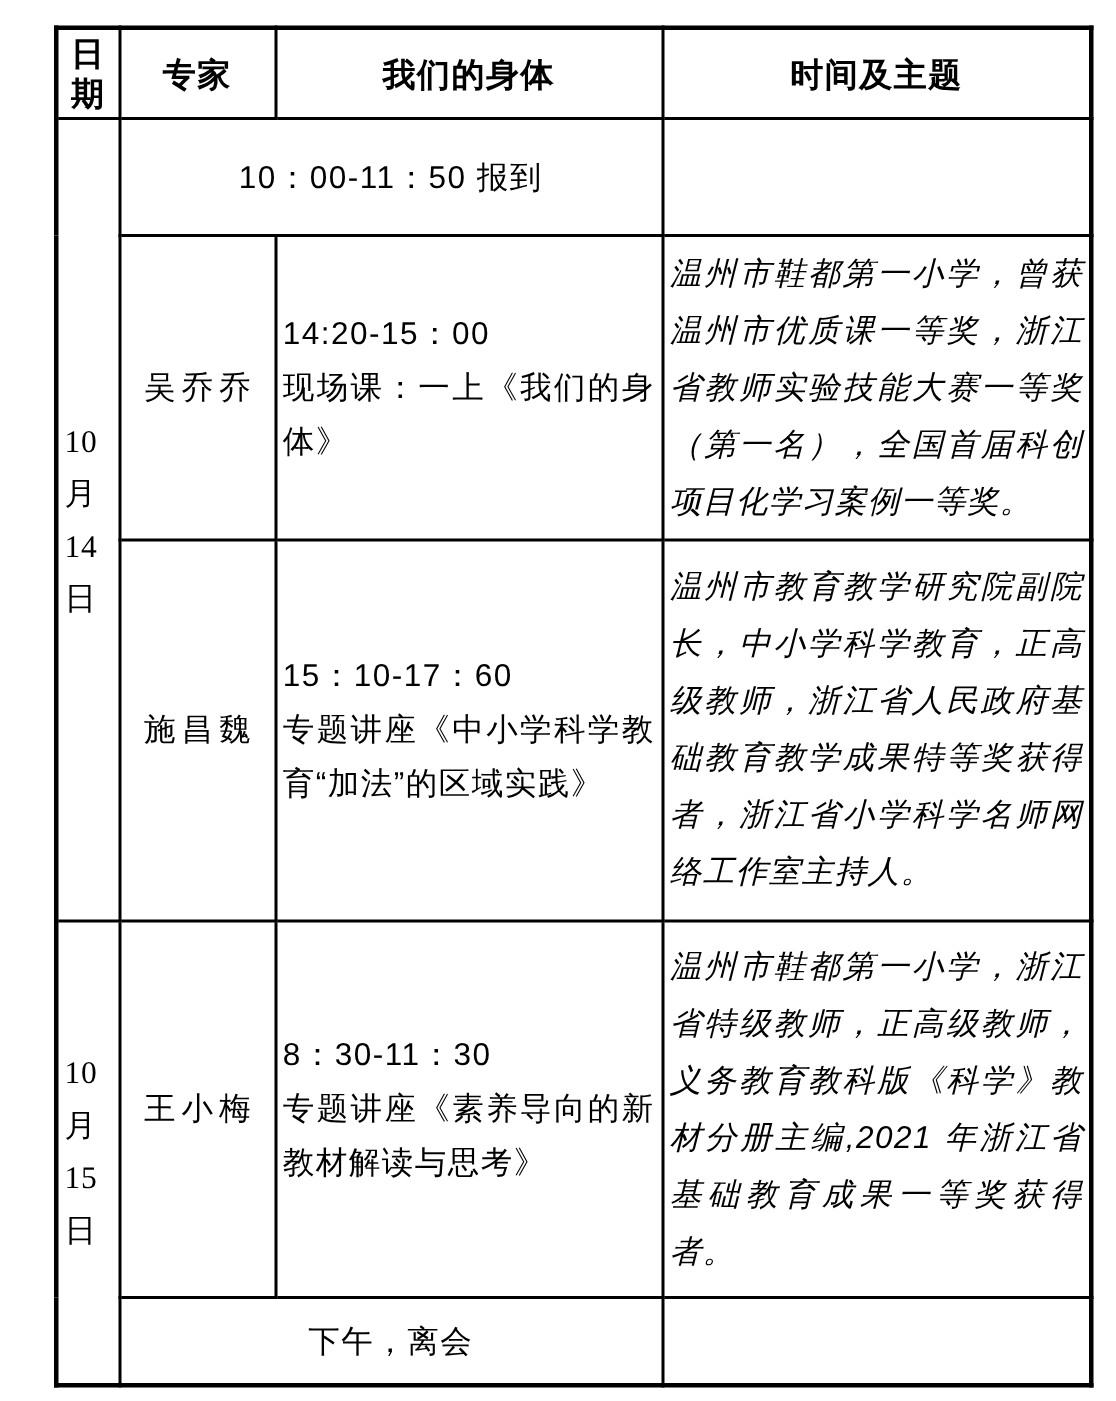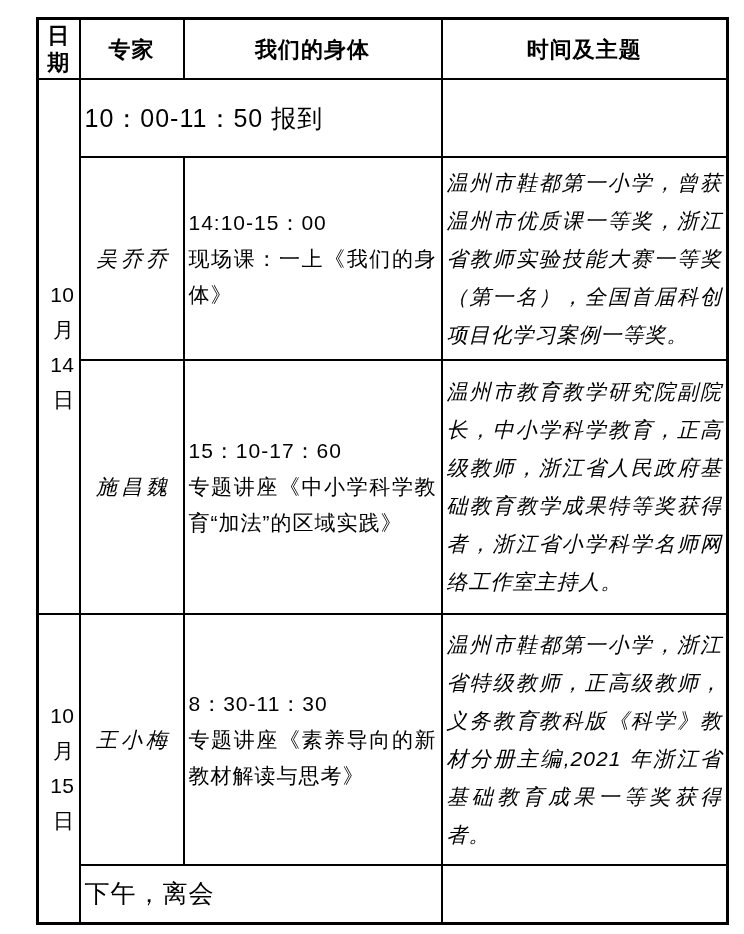--- a/index.html
+++ b/index.html
@@ -35,54 +35,54 @@
   }
   th.hdr {
     font-weight: bold;
     font-size: 22px;
     line-height: 27px;
     text-align: center;
     white-space: pre-line;
     letter-spacing: 1px;
   }
   td.date-cell {
-    text-align: right;
+    text-align: left;
     font-size: 21px;
     line-height: 35px;
     white-space: pre-line;
     letter-spacing: 0.5px;
     padding: 0 1px;
+    font-family: Liberation Serif, serif;
   }
   td.name-cell {
     text-align: center;
     font-size: 21px;
     letter-spacing: 4px;
     text-indent: 4px;
     line-height: 30px;
-    font-style: italic;
   }
   td.topic-cell {
     text-align: justify;
     font-size: 21px;
     line-height: 36px;
     letter-spacing: 1px;
     white-space: pre-line;
     padding: 4px 8px 4px 9px;
   }
   td.intro-cell {
     text-align: justify;
     font-size: 21px;
     line-height: 38px;
     letter-spacing: 1px;
     padding: 4px 7px 4px 9px;
     font-style: italic;
   }
   td.span-cell {
-    text-align: left;
-    font-size: 25px;
+    text-align: center;
+    font-size: 21px;
     letter-spacing: 1px;
     padding: 4px 4px 4px 10px;
   }
   td.empty-cell { }
 </style>
 </head>
 <body>
 
 <div class="page">
   <table class="schedule">
@@ -105,21 +105,21 @@
         <td class="date-cell" rowspan="3">10
 月
 14
 日</td>
         <td class="span-cell" colspan="2">10：00-11：50 报到</td>
         <td class="empty-cell"></td>
       </tr>
 
       <tr style="height:203px">
         <td class="name-cell">吴乔乔</td>
-        <td class="topic-cell">14:10-15：00
+        <td class="topic-cell">14:20-15：00
 现场课：一上《我们的身体》</td>
         <td class="intro-cell">温州市鞋都第一小学，曾获温州市优质课一等奖，浙江省教师实验技能大赛一等奖（第一名），全国首届科创项目化学习案例一等奖。</td>
       </tr>
 
       <tr style="height:254px">
         <td class="name-cell">施昌魏</td>
         <td class="topic-cell">15：10-17：60
 专题讲座《中小学科学教育“加法”的区域实践》</td>
         <td class="intro-cell">温州市教育教学研究院副院长，中小学科学教育，正高级教师，浙江省人民政府基础教育教学成果特等奖获得者，浙江省小学科学名师网络工作室主持人。</td>
       </tr>

